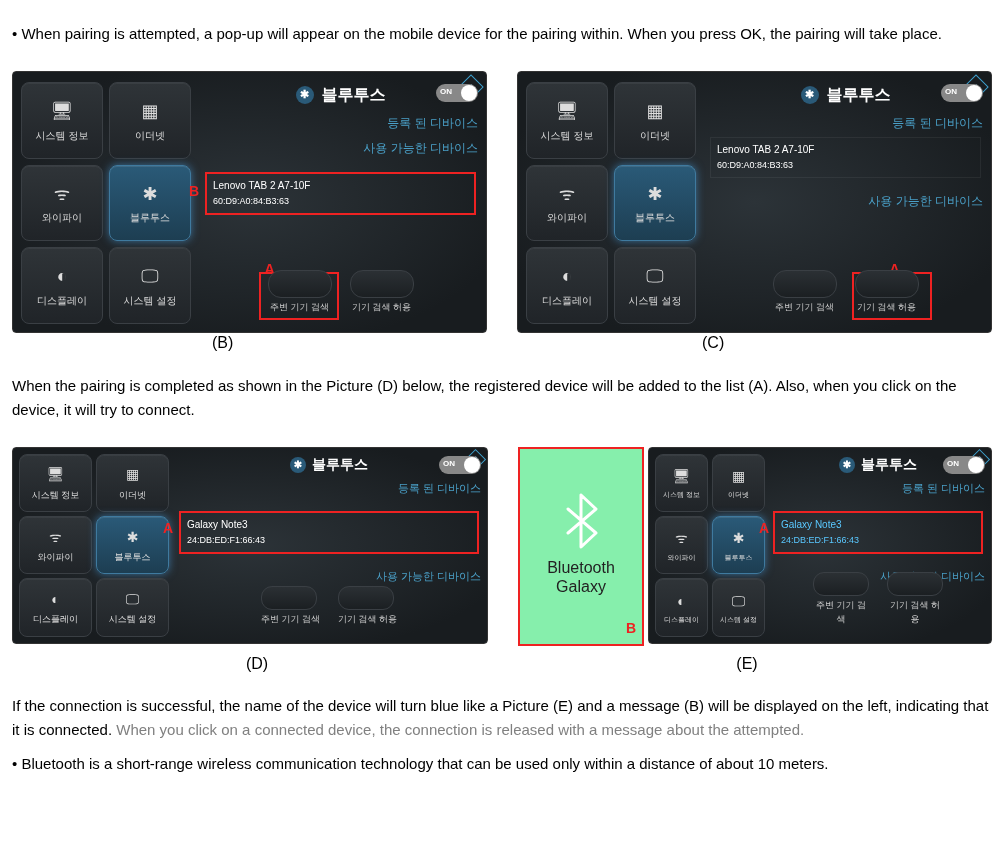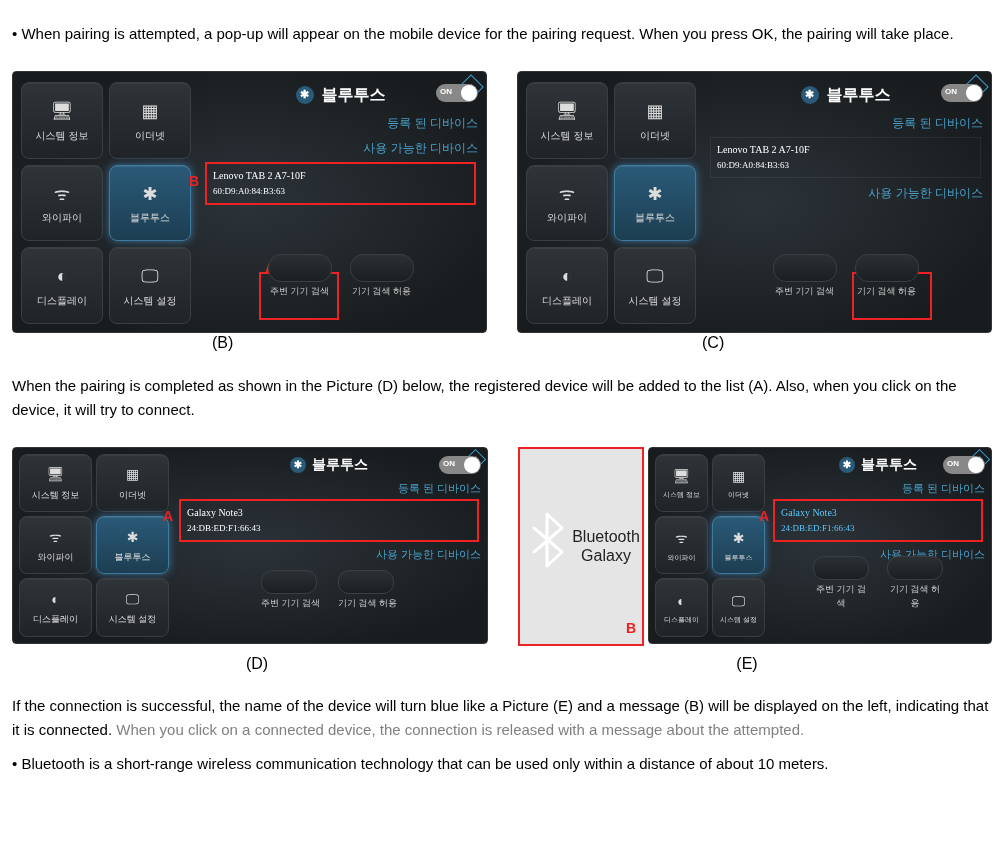--- a/index.html
+++ b/index.html
@@ -23,44 +23,44 @@
 .hdr.sm { font-size: 14px; height: 22px; }
 .hdr .circ { width: 18px; height: 18px; border-radius: 50%; background: #2a5a78; display: inline-flex; align-items: center; justify-content: center; margin-right: 8px; font-size: 11px; }
 .hdr.sm .circ { width: 16px; height: 16px; font-size: 10px; margin-right: 6px; }
 .toggle { position: absolute; right: 0; top: 2px; width: 42px; height: 18px; background: #888; border-radius: 9px; }
 .toggle::before { content: "ON"; position: absolute; left: 4px; top: 2px; font-size: 8px; color: #fff; }
 .toggle::after { content: ""; position: absolute; right: 1px; top: 1px; width: 16px; height: 16px; background: #fff; border-radius: 50%; }
 .sect { color: #4aa0c8; font-size: 12px; text-align: right; margin-top: 6px; }
 .sect.sm { font-size: 11px; margin-top: 4px; }
 .line-txt { color: #fff; font-size: 10px; margin: 4px 6px; }
 .line-txt.small { font-size: 9px; color: #ccc; }
-.row-item { border: 1px solid rgba(255,255,255,0.06); padding: 4px 6px; margin: 2px 2px; font-family: Liberation Serif, serif; }
+.row-item { border: 1px solid rgba(255,255,255,0.06); padding: 4px 6px; margin: 14px 2px; }
 .row-item .nm { color: #fff; font-size: 10px; }
 .row-item .addr { color: #fff; font-size: 9px; }
 .row-item.blue .nm, .row-item.blue .addr { color: #5ac8ff; }
 .redbox { border: 2px solid #e22; }
 .mark { position: absolute; color: #e22; font-weight: bold; font-size: 14px; }
-.btns { position: absolute; left: 50%; transform: translateX(-50%); bottom: 22px; display: flex; gap: 18px; }
+.btns { position: absolute; left: 50%; transform: translateX(-50%); bottom: 6px; display: flex; gap: 18px; }
 .btn-pill { width: 62px; height: 26px; background: linear-gradient(#2b3034,#1b1f22); border-radius: 13px; border: 1px solid #3a3f44; }
 .btn-pill.sm { width: 54px; height: 22px; border-radius: 11px; }
 .btns-wrap { position: absolute; left: 0; right: 0; bottom: 4px; height: 46px; }
 .btn-lbl-in { text-align: center; font-size: 9px; color: #ccc; margin-top: 2px; }
 .red-around { position: absolute; border: 2px solid #e22; }
 .row-E { display: flex; gap: 4px; flex: 1; }
-.bt-popup { width: 122px; height: 195px; background: #e5e5e5; border: 2px solid #e22; display: flex; flex-direction: row; align-items: center; justify-content: center; color: #333; font-family: Arial; }
+.bt-popup { width: 122px; height: 195px; background: #86efac; border: 2px solid #e22; display: flex; flex-direction: column; align-items: center; justify-content: center; color: #333; font-family: Arial; }
 .bt-popup .bt-ico { width: 50px; height: 50px; margin-bottom: 12px; display: flex; align-items: center; justify-content: center; }
 .bt-popup .bt-txt { font-size: 16px; color: #222; text-align: center; line-height: 1.2; }
 .corner-dia { position: absolute; right: 6px; top: 6px; width: 16px; height: 16px; border: 1px solid #3fa0cc; transform: rotate(45deg); display: flex; align-items: center; justify-content: center; }
 .corner-dia.sm { width: 13px; height: 13px; top: 4px; right: 4px; }
 .corner-dia span { transform: rotate(-45deg); font-size: 9px; color: #7fc0e0; }
 </style>
 </head>
 <body>
 
-<div class="para">•  When pairing is attempted, a pop-up will appear on the mobile device for the pairing request. When you press OK, the pairing will take place.</div>
+<div class="para">•  When pairing is attempted, a pop-up will appear on the mobile device for the pairing within. When you press OK, the pairing will take place.</div>
 
 <div class="row-screens">
 
   <div class="screen">
     <div class="corner-dia">
         <span>◆</span>
       </div>
     <div class="side-grid">
       <div class="tile">
           <span class="ic">🖥</span>

